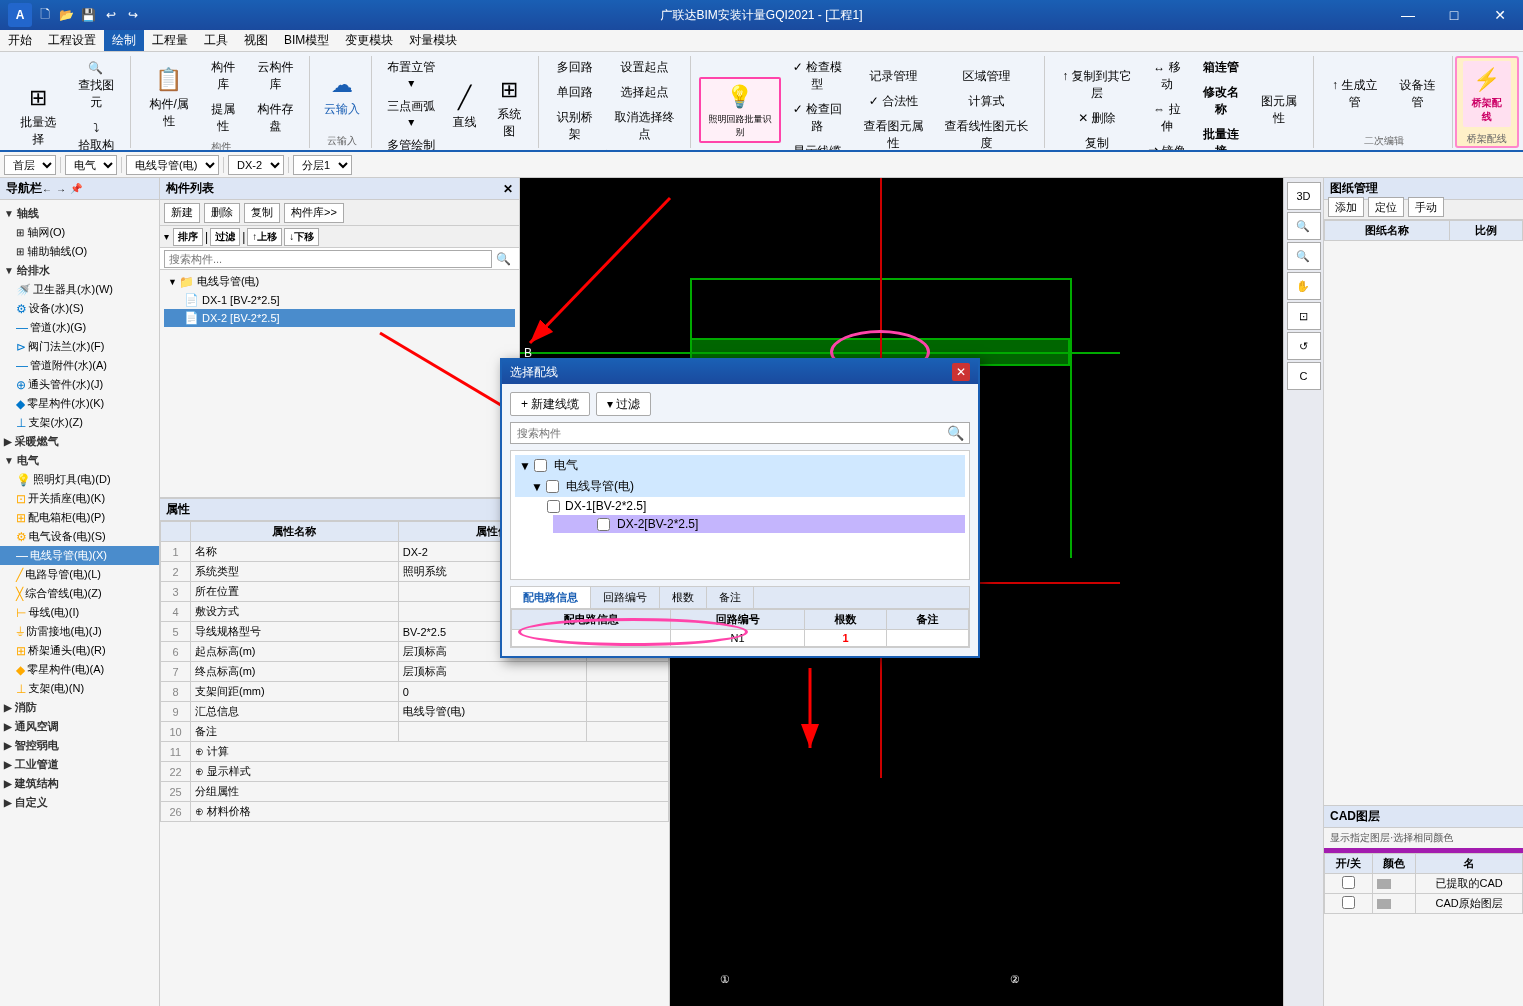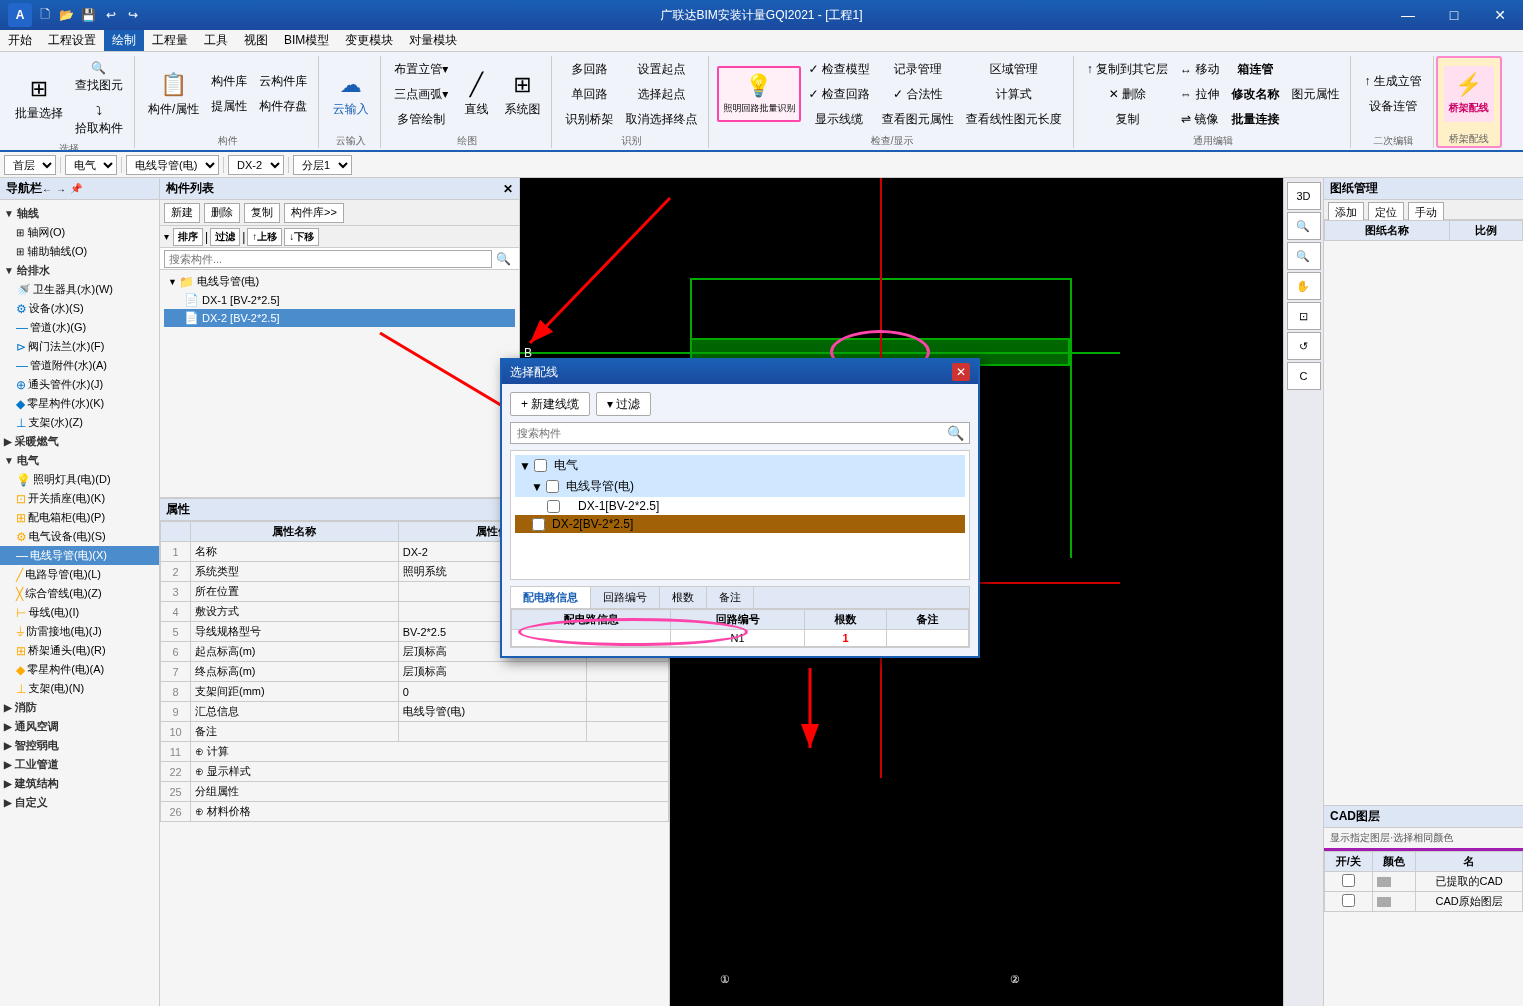--- a/index.html
+++ b/index.html
@@ -371,21 +371,21 @@
       border-bottom: 1px solid #ccc;
       display: flex;
       align-items: center;
       padding: 0 6px;
       font-size: 11px;
       font-weight: bold;
     }
     .panel-toolbar {
       height: 20px;
       display: flex;
-      align-items: flex-start;
+      align-items: flex-end;
       padding: 2px 4px;
       gap: 4px;
       background: #f0f0f0;
       border-bottom: 1px solid #ccc;
     }
     .panel-table {
       width: 100%;
       border-collapse: collapse;
     }
     .panel-table th, .panel-table td {
@@ -757,21 +757,21 @@
           <div class="ribbon-btn">
             <span>图元属性</span>
           </div>
         </div>
       </div>
       <div class="ribbon-group-label">通用编辑</div>
     </div>
 
     <div class="ribbon-group">
       <div class="ribbon-group-buttons">
-        <div style="display:flex;flex-direction:column;gap:2px;">
+        <div style="display:flex;flex-direction:row;gap:2px;">
           <div class="ribbon-btn">
             <span>↑ 生成立管</span>
           </div>
           <div class="ribbon-btn">
             <span>设备连管</span>
           </div>
         </div>
       </div>
       <div class="ribbon-group-label">二次编辑</div>
     </div>
@@ -1134,21 +1134,21 @@
               
             </tbody>
           </table>
         </div>
       </div>
 
       <div style="height:200px;display:flex;flex-direction:column;">
         <div class="panel-header-bar">
           <span>CAD图层</span>
         </div>
-        <div style="padding:3px 6px;font-size:10px;color:#555;border-bottom:3px solid #a21caf;">
+        <div style="padding:3px 6px;font-size:10px;color:#555;border-bottom:5px solid #a21caf;">
           显示指定图层·选择相同颜色
         </div>
         <table class="panel-table" style="font-size:10px;">
           <thead>
             <tr>
               <th>开/关</th>
               <th>颜色</th>
               <th>名</th>
             </tr>
           </thead>
@@ -1201,24 +1201,24 @@
           </div>
 
           <div class="dialog-tree-item" style="background:#d0e8ff;padding-left:16px;">
             <span style="margin-right:3px;">▼</span>
             <input type="checkbox" style="">
             <span style="margin-left:3px;">电线导管(电)</span>
           </div>
 
           <div class="dialog-tree-item" style="padding-left:32px;">
             <input type="checkbox" style="">
-            <span style="margin-left:14px;">DX-1[BV-2*2.5]</span>
-          </div>
-
-          <div class="dialog-tree-item highlighted" style="padding-left:17px;background:#a16207;">
+            <span style="margin-left:1px;">DX-1[BV-2*2.5]</span>
+          </div>
+
+          <div class="dialog-tree-item highlighted" style="padding-left:44px;background:#c4b5fd;margin-left:38px;">
             <input type="checkbox" style="">
             <span style="margin-left:3px;">DX-2[BV-2*2.5]</span>
           </div>
         </div>
 
         <div style="position:absolute;top:258px;left:16px;width:230px;height:28px;border:3px solid #ff44aa;border-radius:50%;pointer-events:none;"></div>
 
         <div id="dialog-table-area">
           <div id="dialog-tab-bar">
             <div class="dialog-tab active">配电路信息</div>

